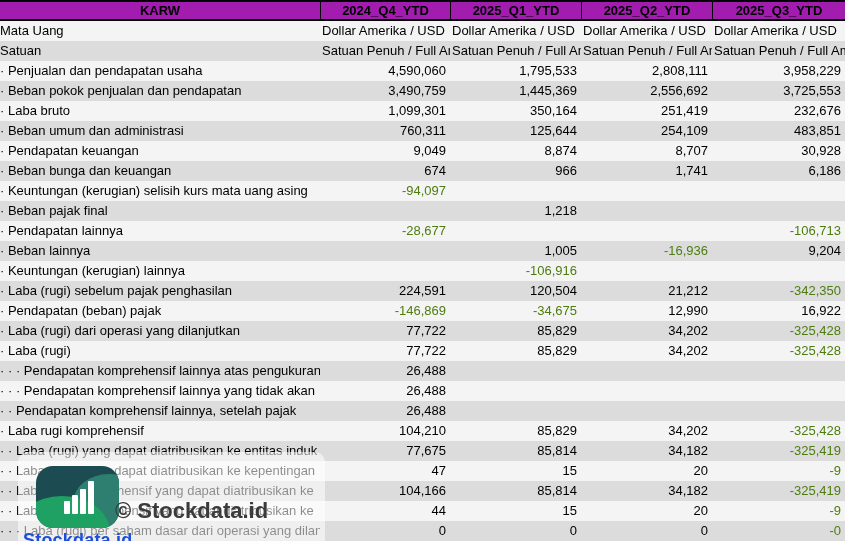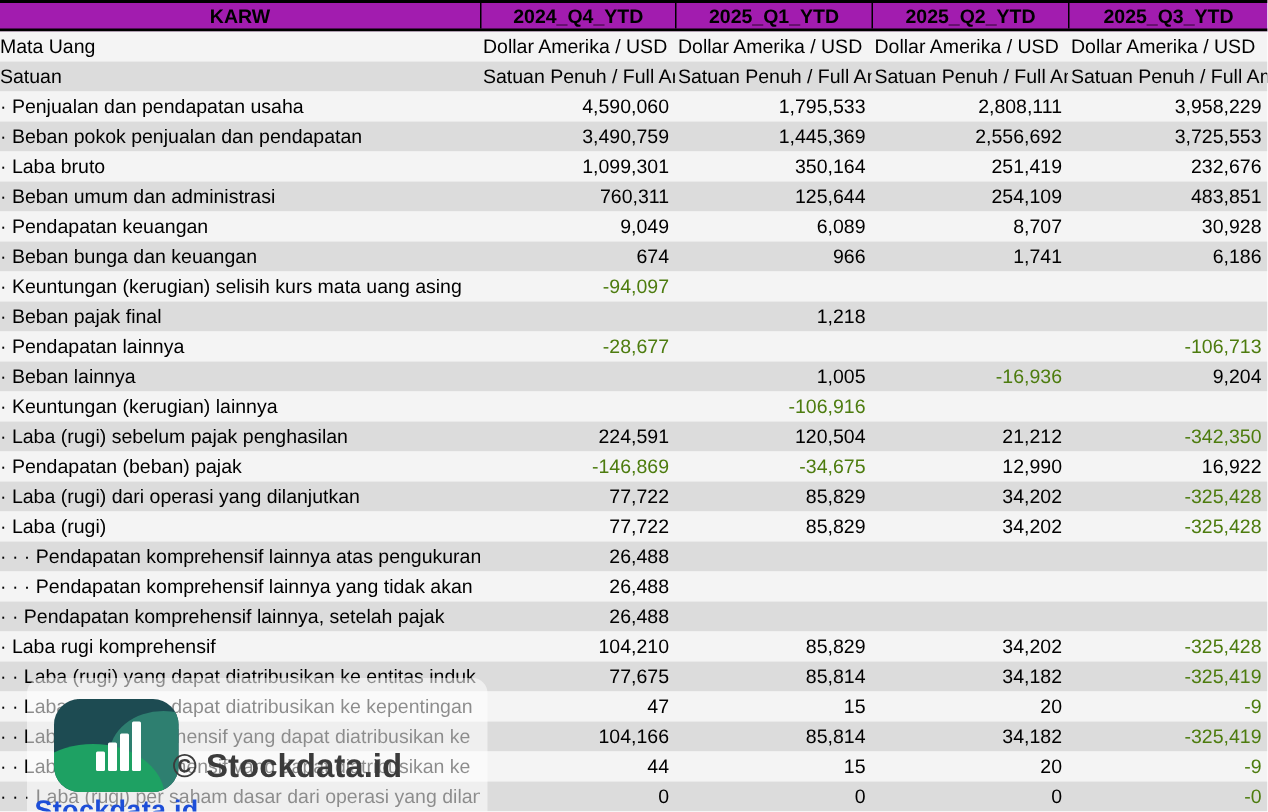--- a/index.html
+++ b/index.html
@@ -143,21 +143,21 @@
       <div class="row bg-b">
         <div class="td label c0">· Beban umum dan administrasi</div>
         <div class="td c1 num">760,311</div>
         <div class="td c2 num">125,644</div>
         <div class="td c3 num">254,109</div>
         <div class="td c4 num">483,851</div>
       </div>
       <div class="row bg-a">
         <div class="td label c0">· Pendapatan keuangan</div>
         <div class="td c1 num">9,049</div>
-        <div class="td c2 num">6,089</div>
+        <div class="td c2 num">8,874</div>
         <div class="td c3 num">8,707</div>
         <div class="td c4 num">30,928</div>
       </div>
       <div class="row bg-b">
         <div class="td label c0">· Beban bunga dan keuangan</div>
         <div class="td c1 num">674</div>
         <div class="td c2 num">966</div>
         <div class="td c3 num">1,741</div>
         <div class="td c4 num">6,186</div>
       </div>

